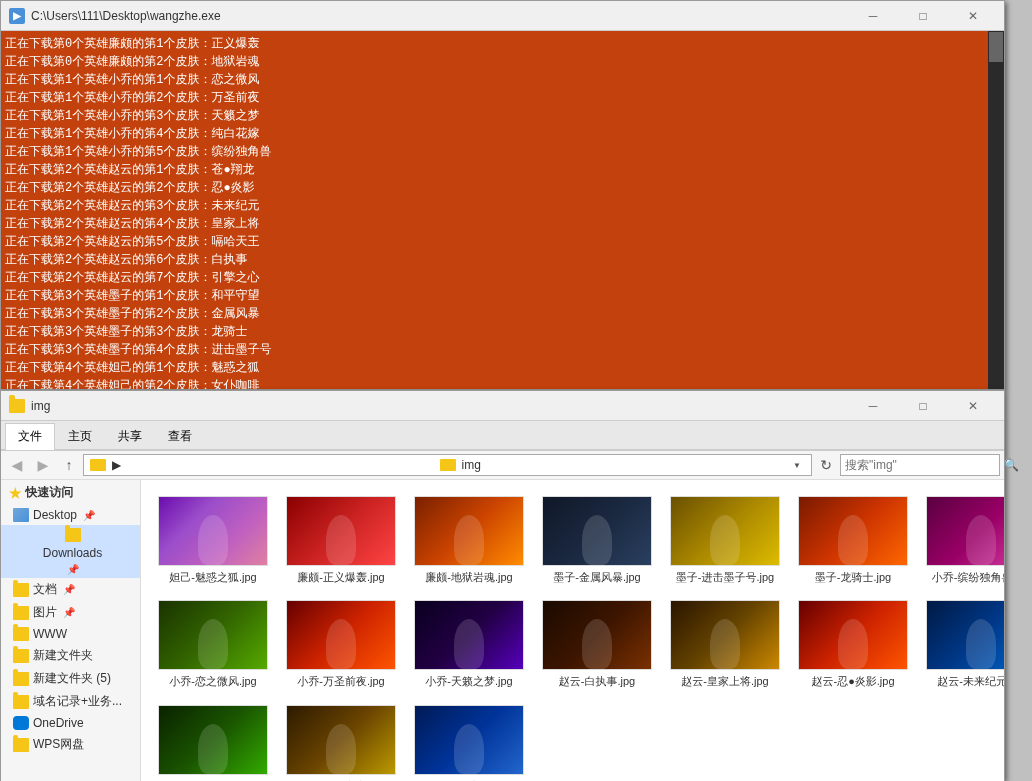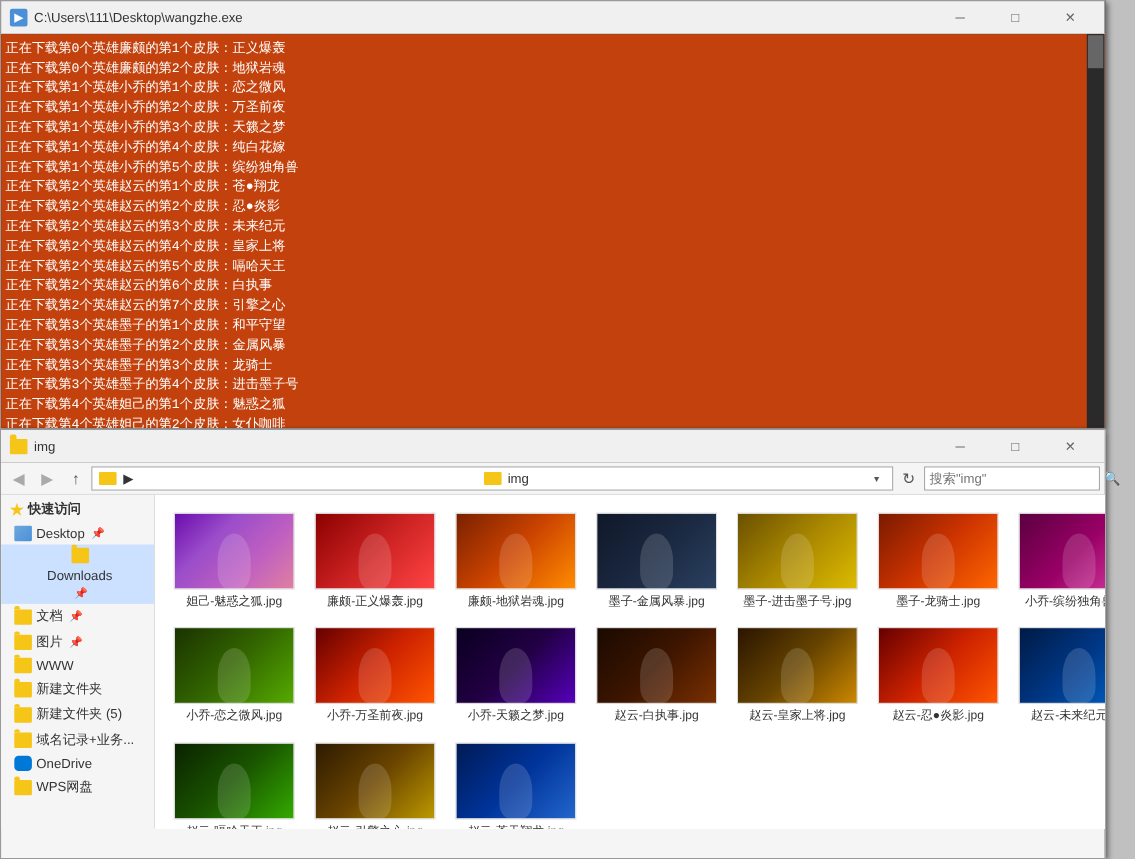--- a/index.html
+++ b/index.html
@@ -388,20 +388,28 @@
       <div class="folder-icon-title"></div>
       <span class="explorer-title-text">img</span>
     </div>
     <div class="window-controls">
       <button class="win-btn">─</button>
       <button class="win-btn">□</button>
       <button class="win-btn close">✕</button>
     </div>
   </div>
 
+  <div class="ribbon">
+    <div class="ribbon-tabs">
+      <div class="ribbon-tab active">文件</div>
+      <div class="ribbon-tab">主页</div>
+      <div class="ribbon-tab">共享</div>
+      <div class="ribbon-tab">查看</div>
+    </div>
+  </div>
 
   <div class="address-bar">
     <button class="nav-btn" disabled="">◀</button>
     <button class="nav-btn" disabled="">▶</button>
     <button class="nav-btn">↑</button>
     <div class="address-field">
       <div class="address-folder-icon"></div>
       <span class="address-text">▶</span>
       <div class="address-folder-icon"></div>
       <span class="address-text">img</span>

